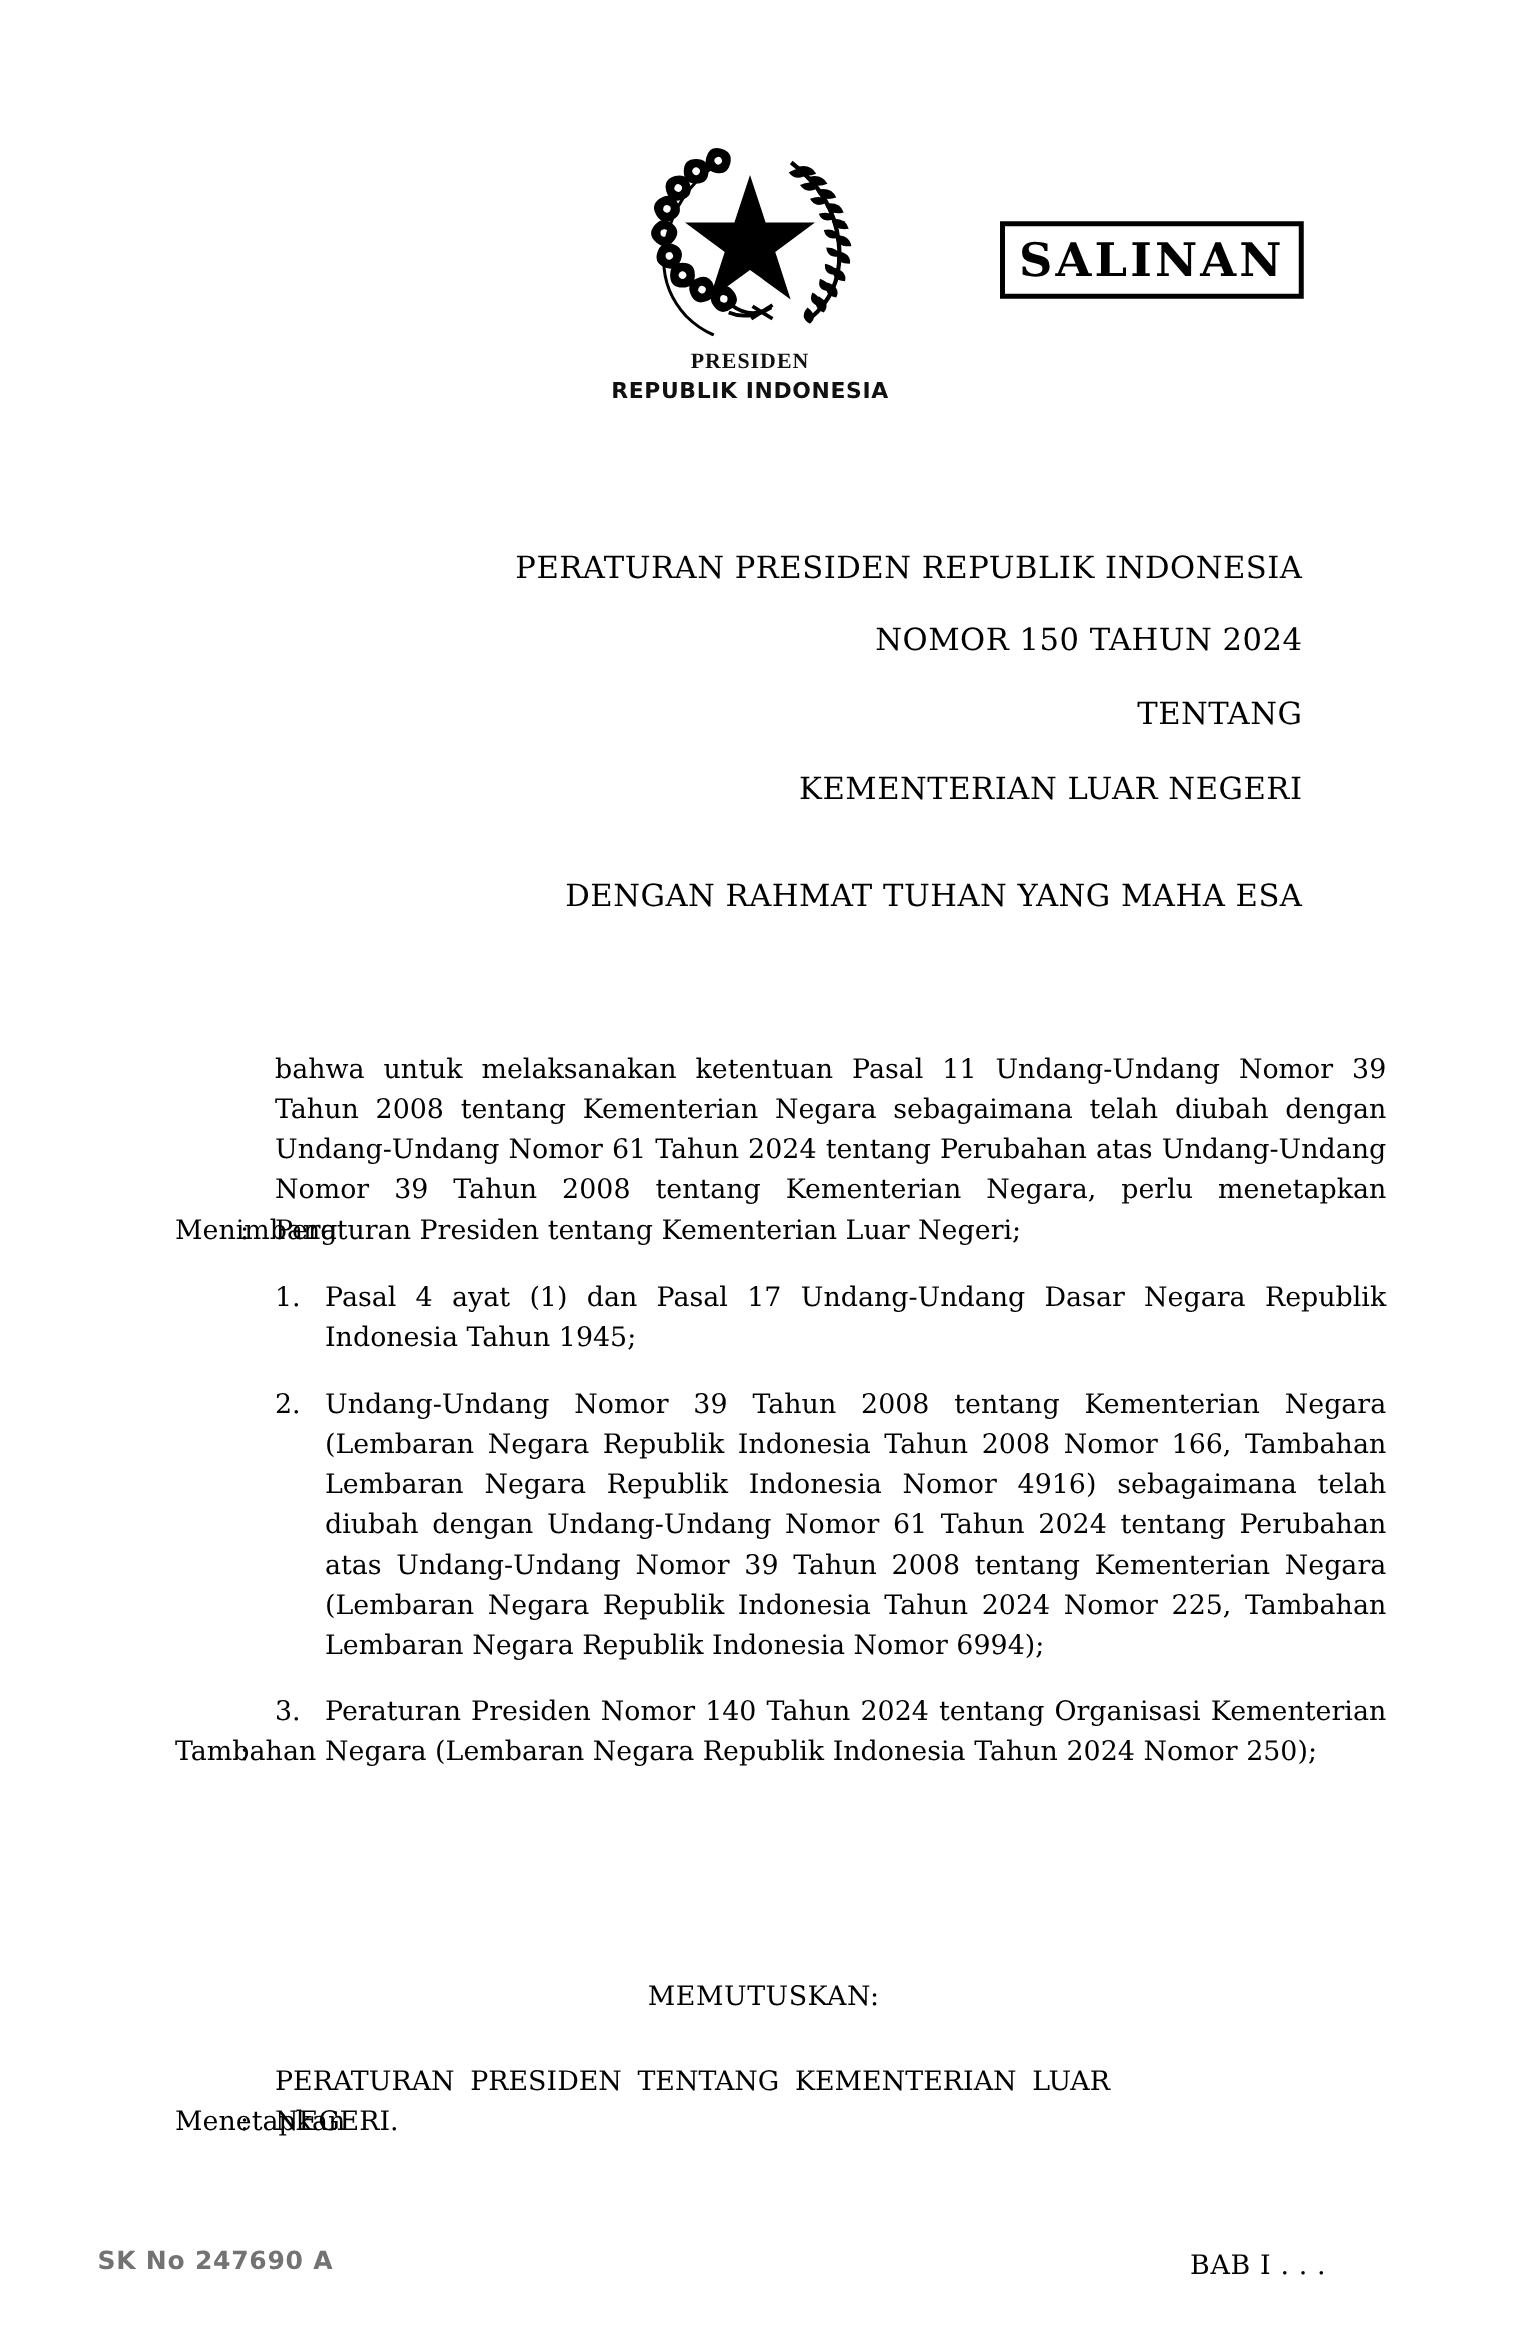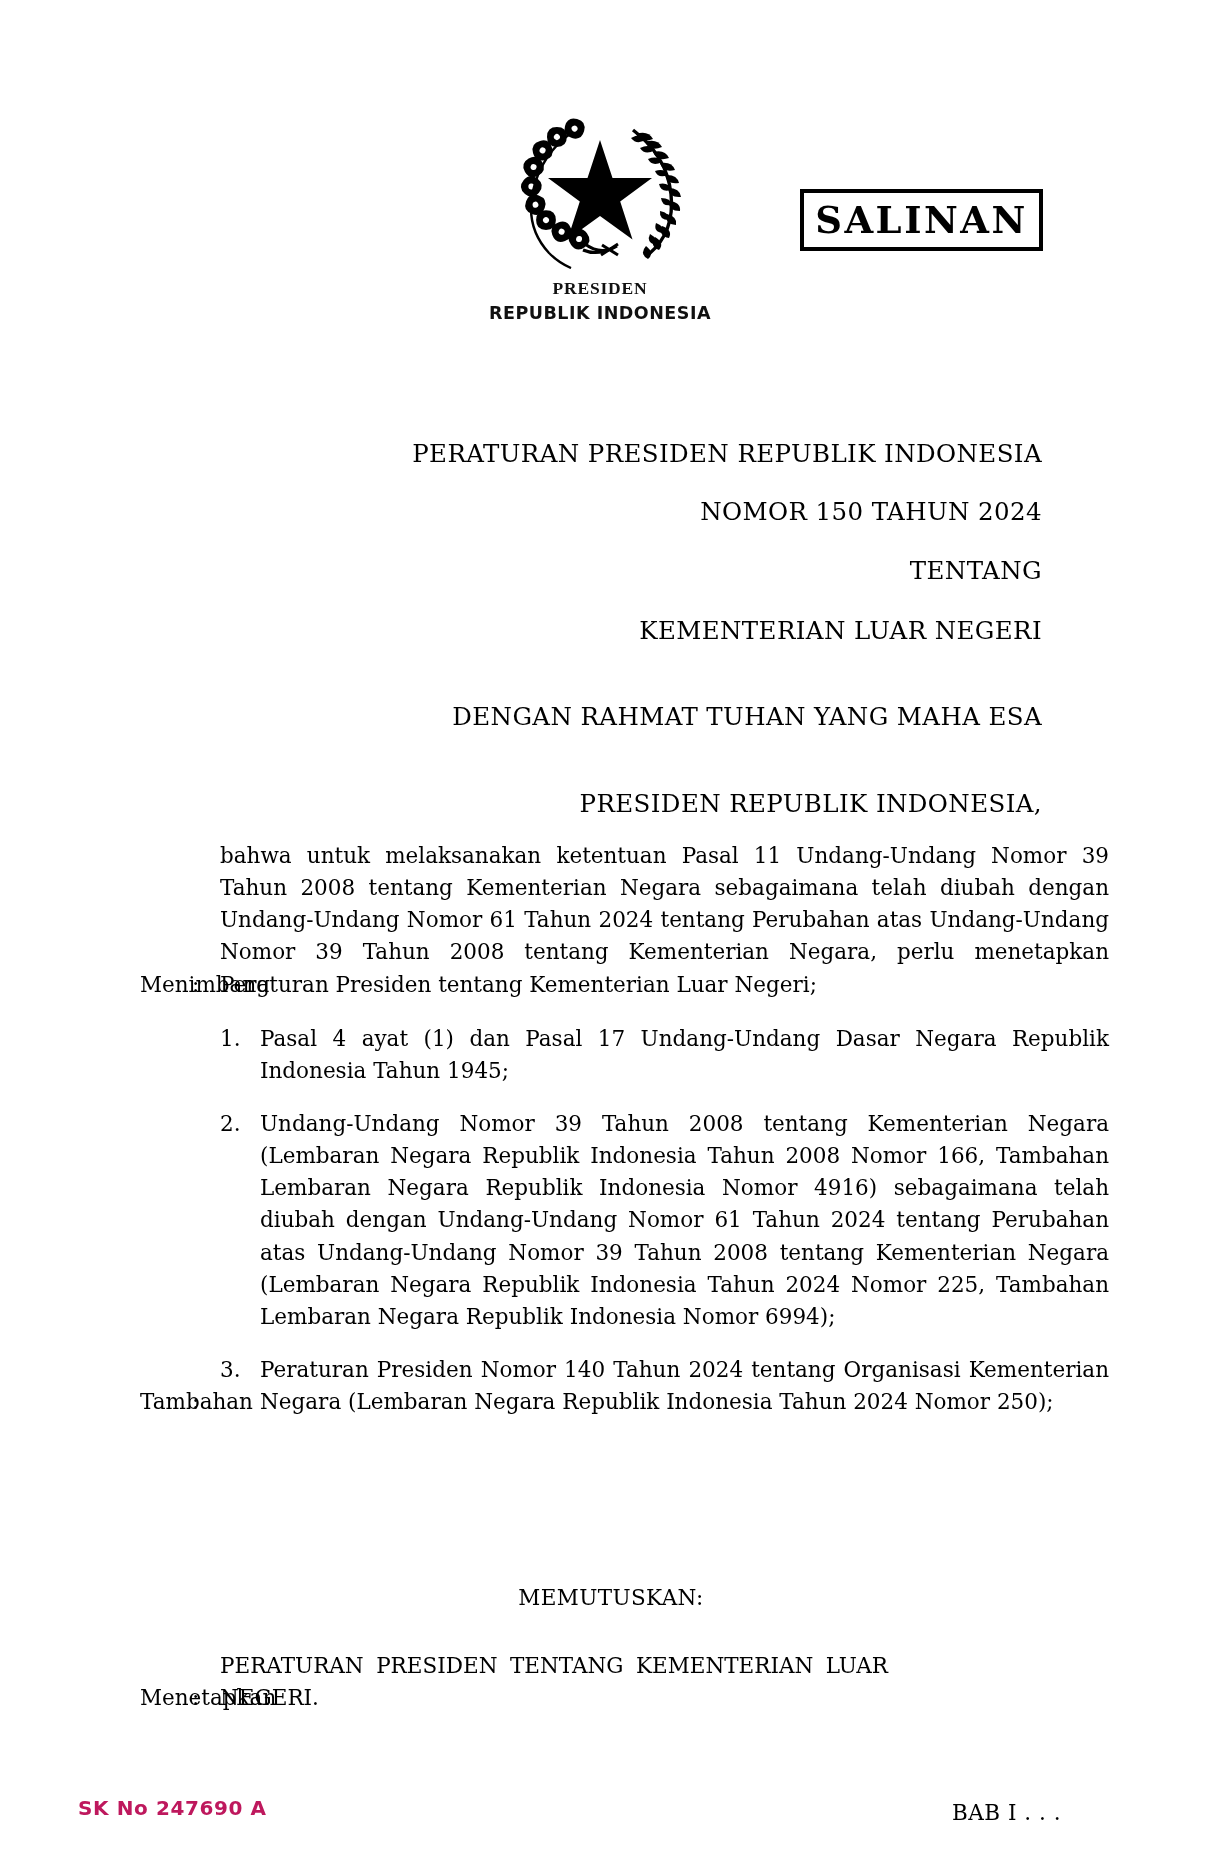--- a/index.html
+++ b/index.html
@@ -52,21 +52,21 @@
     line-height: 1.42;
     color: #111;
   }
   .lembaga .l1 { display: block; font-family: Liberation Serif, serif; }
   .lembaga .l2 { display: block; letter-spacing: 0.5px; }
 
   
   .salinan-box {
     position: absolute;
     left: 800px;
-    top: 189px;
+    top: 177px;
     width: 243px;
     height: 62px;
     border: 4px solid #000;
     box-sizing: border-box;
     display: flex;
     align-items: center;
     justify-content: center;
     background: #fff;
   }
   .salinan-box .txt {
@@ -191,21 +191,21 @@
     letter-spacing: 0.5px;
   }
   .sk-footer {
     position: absolute;
     left: 78px;
     top: 1796px;
     font-family: "DejaVu Sans", "Liberation Sans", sans-serif;
     font-weight: 700;
     font-size: 20px;
     letter-spacing: 0.6px;
-    color: #be185d;
+    color: #737373;
   }
 </style>
 </head>
 <body>
 
 <div class="page">
 
   <div class="header-zone">
 
     <div class="emblem-wrap">
@@ -299,21 +299,20 @@
   <div class="salinan-box">
     <span class="txt">SALINAN</span>
   </div>
 
   <div class="title-block">
     <div class="title-line t-gap-1">PERATURAN PRESIDEN REPUBLIK INDONESIA</div>
     <div class="title-line t-gap-2">NOMOR 150 TAHUN 2024</div>
     <div class="title-line t-gap-3">TENTANG</div>
     <div class="title-line t-gap-4">KEMENTERIAN LUAR NEGERI</div>
     <div class="title-line t-gap-5">DENGAN RAHMAT TUHAN YANG MAHA ESA</div>
-    <div class="title-line t-gap-6">PRESIDEN REPUBLIK INDONESIA,</div>
   </div>
 
   <div class="body-zone">
 
     <div class="clause">
       <div class="clause-label">Menimbang</div>
       <div class="clause-colon">:</div>
       <div class="clause-body">
         <p>bahwa untuk melaksanakan ketentuan Pasal 11 Undang-Undang Nomor 39 Tahun 2008 tentang Kementerian Negara sebagaimana telah diubah dengan Undang-Undang Nomor 61 Tahun 2024 tentang Perubahan atas Undang-Undang Nomor 39 Tahun 2008 tentang Kementerian Negara, perlu menetapkan Peraturan Presiden tentang Kementerian Luar Negeri;</p>
       </div>

